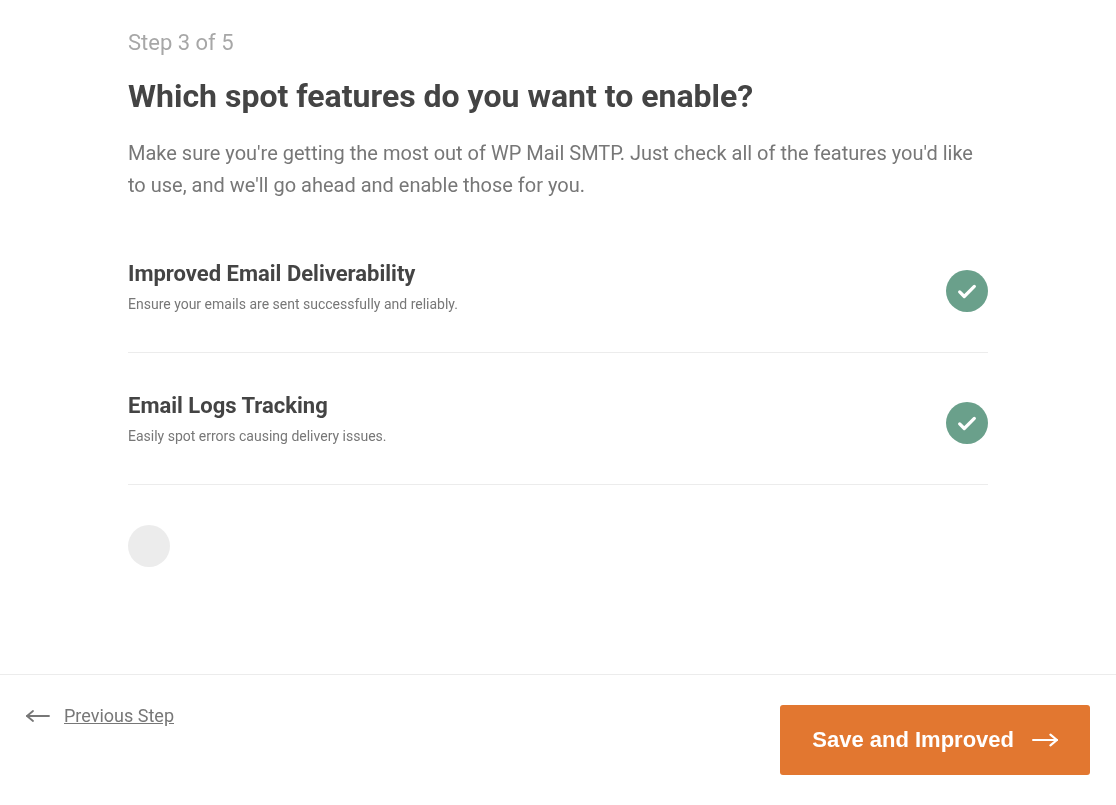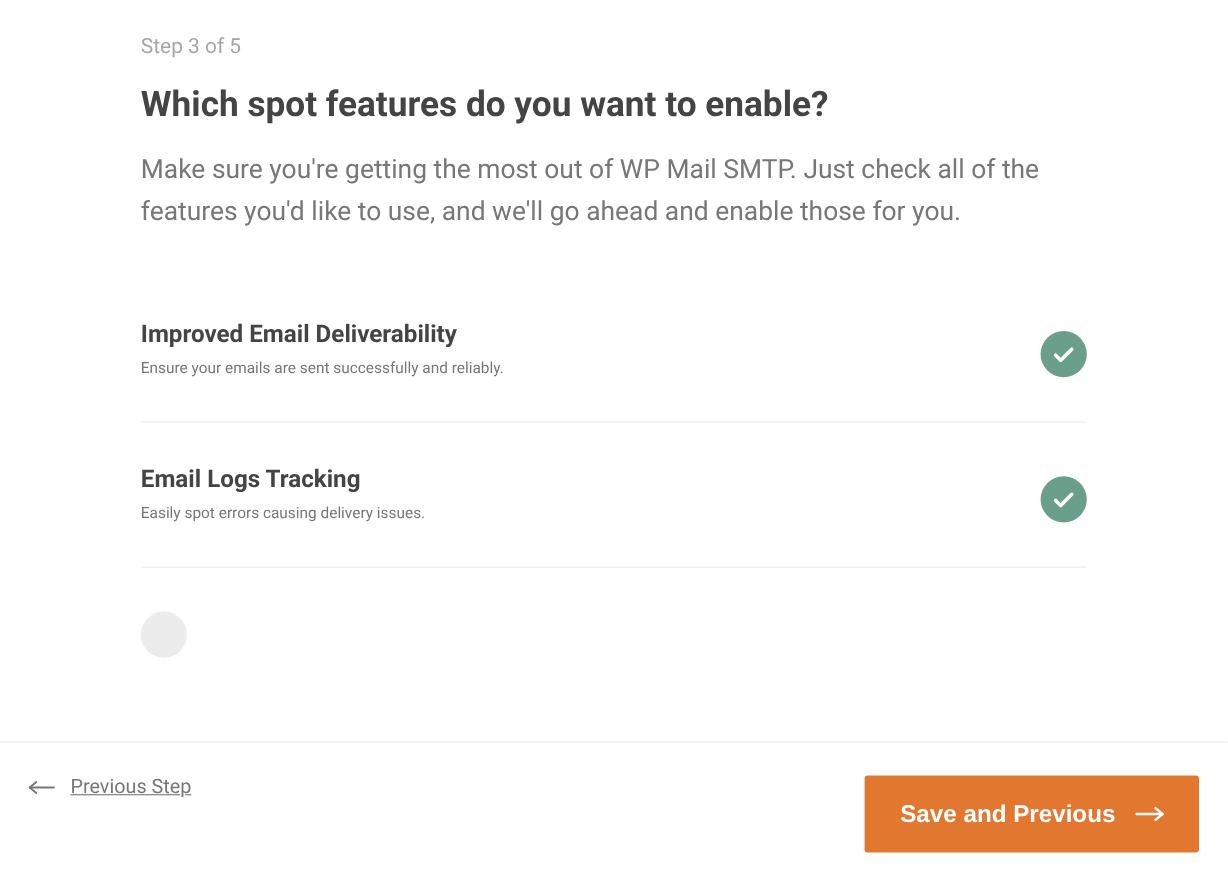--- a/index.html
+++ b/index.html
@@ -12,34 +12,34 @@
       background: #ffffff;
       width: 1116px;
       height: 805px;
       position: relative;
     }
     .content {
       padding: 30px 128px 0 128px;
     }
     .step-label {
       color: #a7a7a7;
-      font-size: 19px;
+      font-size: 22px;
       margin-bottom: 22px;
     }
     .heading {
       color: #444444;
       font-size: 32px;
       font-weight: 700;
       margin-bottom: 22px;
     }
     .description {
       color: #777777;
-      font-size: 24px;
+      font-size: 20px;
       line-height: 1.6;
-      margin-bottom: 80px;
+      margin-bottom: 60px;
     }
     .feature-row {
       display: flex;
       align-items: flex-end;
       justify-content: space-between;
       padding-bottom: 40px;
     }
     .feature-divider {
       border: none;
       border-top: 1px solid #ececec;
@@ -163,19 +163,19 @@
 
 <div class="footer">
   <a class="prev-link">
     <svg viewBox="0 0 24 12" fill="none" stroke="#777777" stroke-width="1.8" stroke-linecap="round" stroke-linejoin="round">
       <line x1="23" y1="6" x2="1" y2="6"></line>
       <polyline points="7 1 1 6 7 11"></polyline>
     </svg>
     <span>Previous Step</span>
   </a>
   <button class="continue-btn">
-    <span>Save and Previous</span>
+    <span>Save and Improved</span>
     <svg viewBox="0 0 24 12" fill="none" stroke="#ffffff" stroke-width="2" stroke-linecap="round" stroke-linejoin="round">
       <line x1="1" y1="6" x2="23" y2="6"></line>
       <polyline points="17 1 23 6 17 11"></polyline>
     </svg>
   </button>
 </div>
 
 </body></html>

